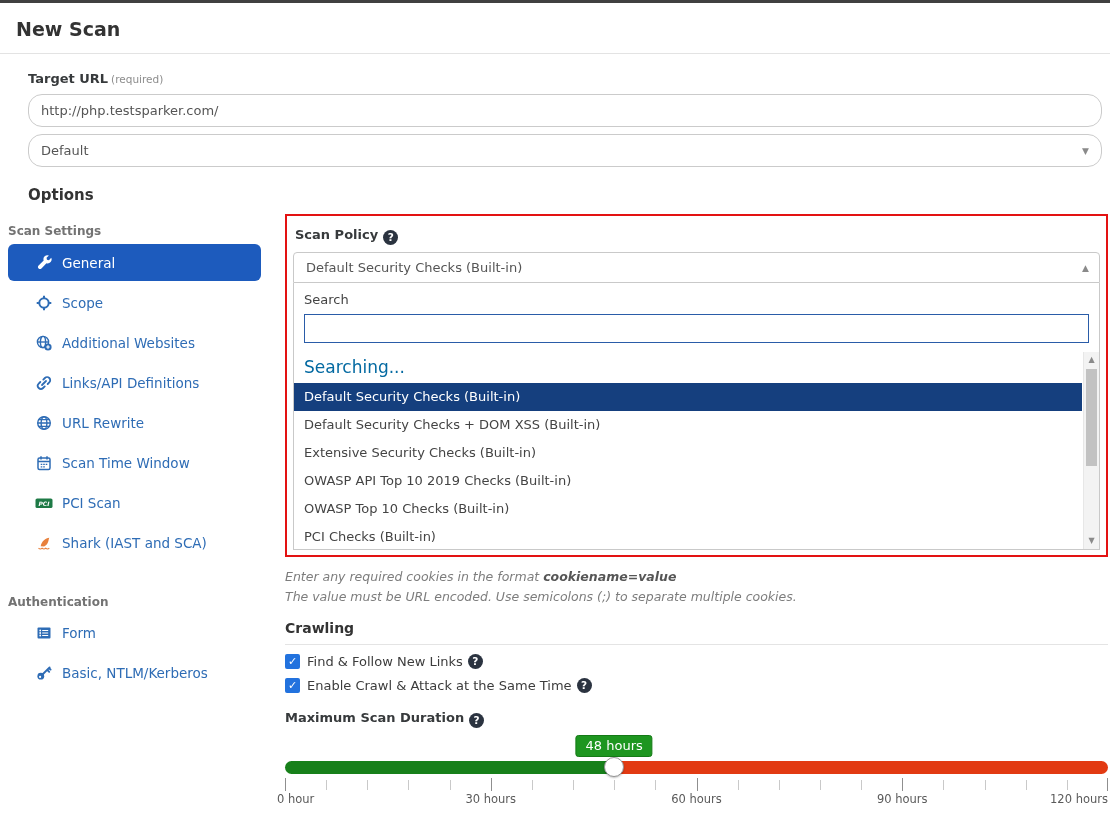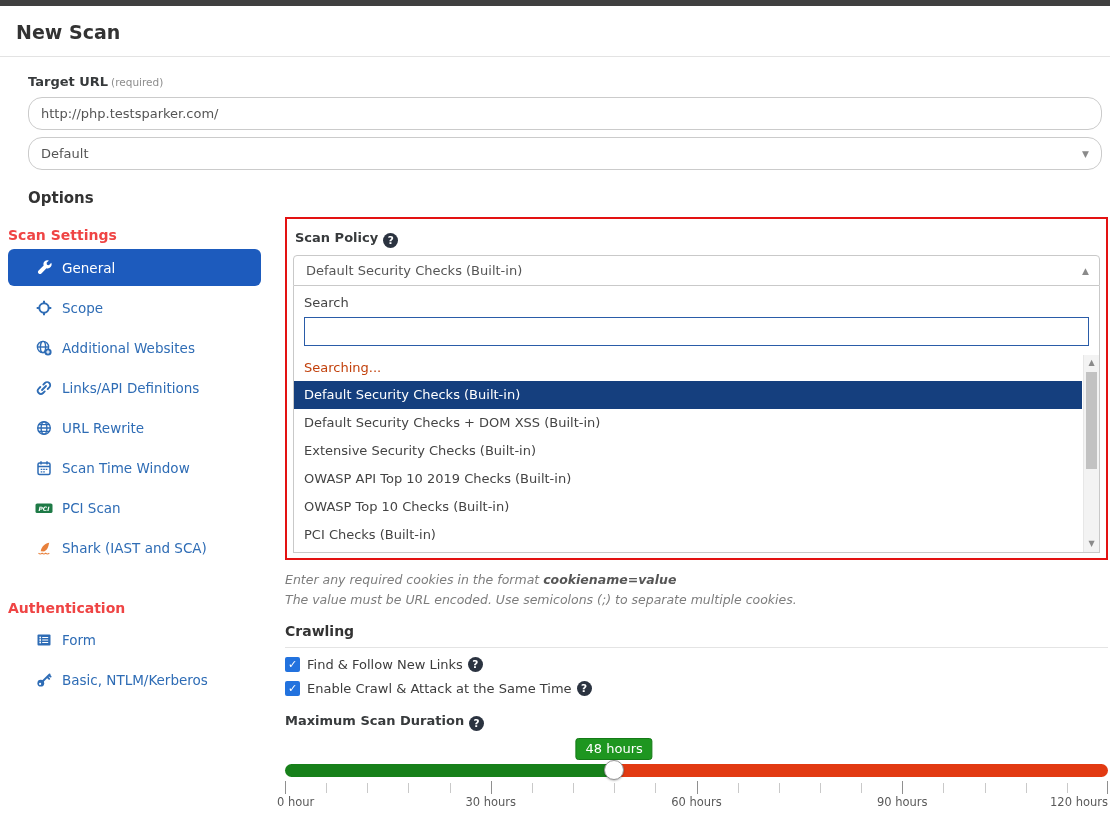--- a/index.html
+++ b/index.html
@@ -1,18 +1,18 @@
 <!DOCTYPE html>
 <html><head>
 <meta charset="utf-8">
 <style>
   * { box-sizing: border-box; margin: 0; padding: 0; }
   html,body { width:1110px; height:831px; background:#fff; overflow:hidden;
     font-family:"DejaVu Sans","Liberation Sans",sans-serif; color:#373a3c; }
-  .page { width:1110px; height:831px; border-top:6px solid #404040; position:relative; }
+  .page { width:1110px; height:831px; border-top:3px solid #404040; position:relative; }
 
   
   .hdr { padding:15px 16px 13px; border-bottom:1px solid #e3e3e3; }
   .hdr h1 { font-size:19px; font-weight:bold; color:#333; }
 
   
   .topform { padding:14px 8px 0;margin-left:20px; }
   .lbl { font-size:13px; font-weight:bold; color:#373a3c; }
   .req { font-size:10.5px; color:#8d8d8d; font-weight:normal; margin-left:3px; }
   .tinput, .tselect { margin-top:7px; width:100%; height:33px; border:1px solid #cbcbcb;
@@ -24,21 +24,21 @@
   .row2 { margin-top:15px; }
   .q { display:inline-block; width:15px; height:15px; border-radius:50%; background:#2b3340;
     color:#fff; font-size:10.5px; font-weight:bold; text-align:center; line-height:15px;
     vertical-align:-2px; margin-left:5px; }
   .q::before { content:"?"; }
   .opts-h { margin-top:19px; font-size:15px; font-weight:bold; color:#333; }
 
   
   .cols { display:flex; margin-top:10px; }
   aside { width:285px; flex:0 0 285px; padding-left:8px; }
-  .side-h { color:#ef4444; font-size:14px; font-weight:bold; padding:10px 0 4px; }
+  .side-h { color:#737373; font-size:12px; font-weight:bold; padding:10px 0 4px; }
   .side-h.auth { margin-top:22px; }
   .nav-item { display:flex; align-items:center; height:40px; color:#2e6cb5;
     font-size:13.5px; padding-left:27px; cursor:pointer; }
   .nav-item .ic { width:18px; height:17px; margin-right:9px; flex:0 0 18px; display:flex;
     align-items:center; justify-content:center; }
   .nav-item.active { background:#1d5bbd; color:#fff; border-radius:6px; width:253px;
     height:37px; margin:2px 0; }
   main { flex:1; padding-right:2px; }
 
   
@@ -48,21 +48,21 @@
     display:flex; align-items:center; padding:0 12px; font-size:13px; color:#555;
     position:relative; cursor:pointer; background:#fff; }
   .pselect .caret-up { position:absolute; right:10px; top:11px; }
   .ppanel { border:1px solid #c9c9c9; border-top:none; background:#fff; }
   .psearch { padding:9px 10px 2px; }
   .psearch .slbl { font-size:13px; color:#444; }
   .psearch input { margin-top:7px; width:100%; height:29px; border:1px solid #2a5ca8;
     font-size:13px; padding:0 8px; font-family:"DejaVu Sans",sans-serif; }
   .plist { position:relative; margin-top:7px; height:197px; overflow:hidden; }
   .plist-inner { margin-right:17px; }
-  .searching { color:#c2410c; font-size:13px; padding:5px 10px 6px; }
+  .searching { color:#0369a1; font-size:17px; padding:5px 10px 6px; }
   .popt { font-size:13px; color:#444; padding:6px 10px 7px; cursor:pointer; }
   .popt.sel { background:#153f7e; color:#fff; }
   .sbar { position:absolute; top:0; right:0; bottom:0; width:16px; background:#f3f3f3;
     border-left:1px solid #e7e7e7; }
   .sbar .arr { position:absolute; left:0; width:100%; text-align:center; color:#8a8a8a;
     font-size:8px; line-height:16px; height:16px; }
   .sbar .arr.up { top:0; } .sbar .arr.dn { bottom:0; }
   .sbar .thumb { position:absolute; top:17px; left:2px; width:11px; height:97px;
     background:#c2c2c2; }
 

